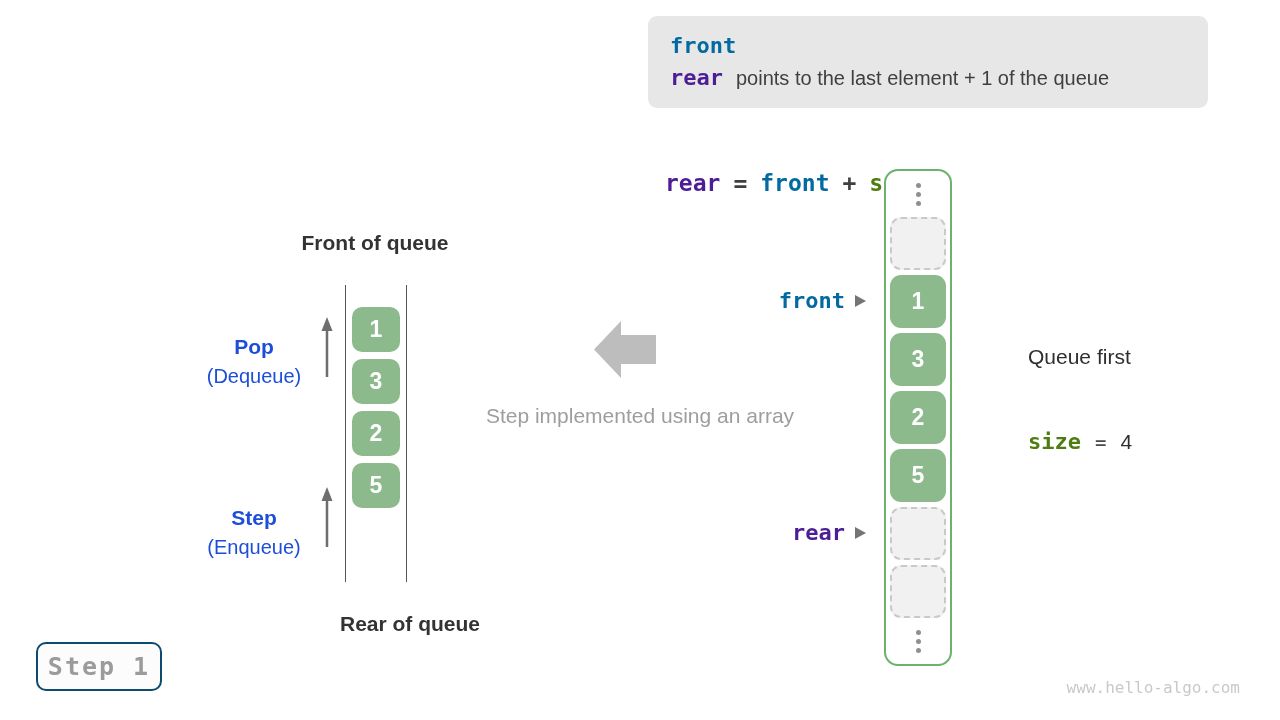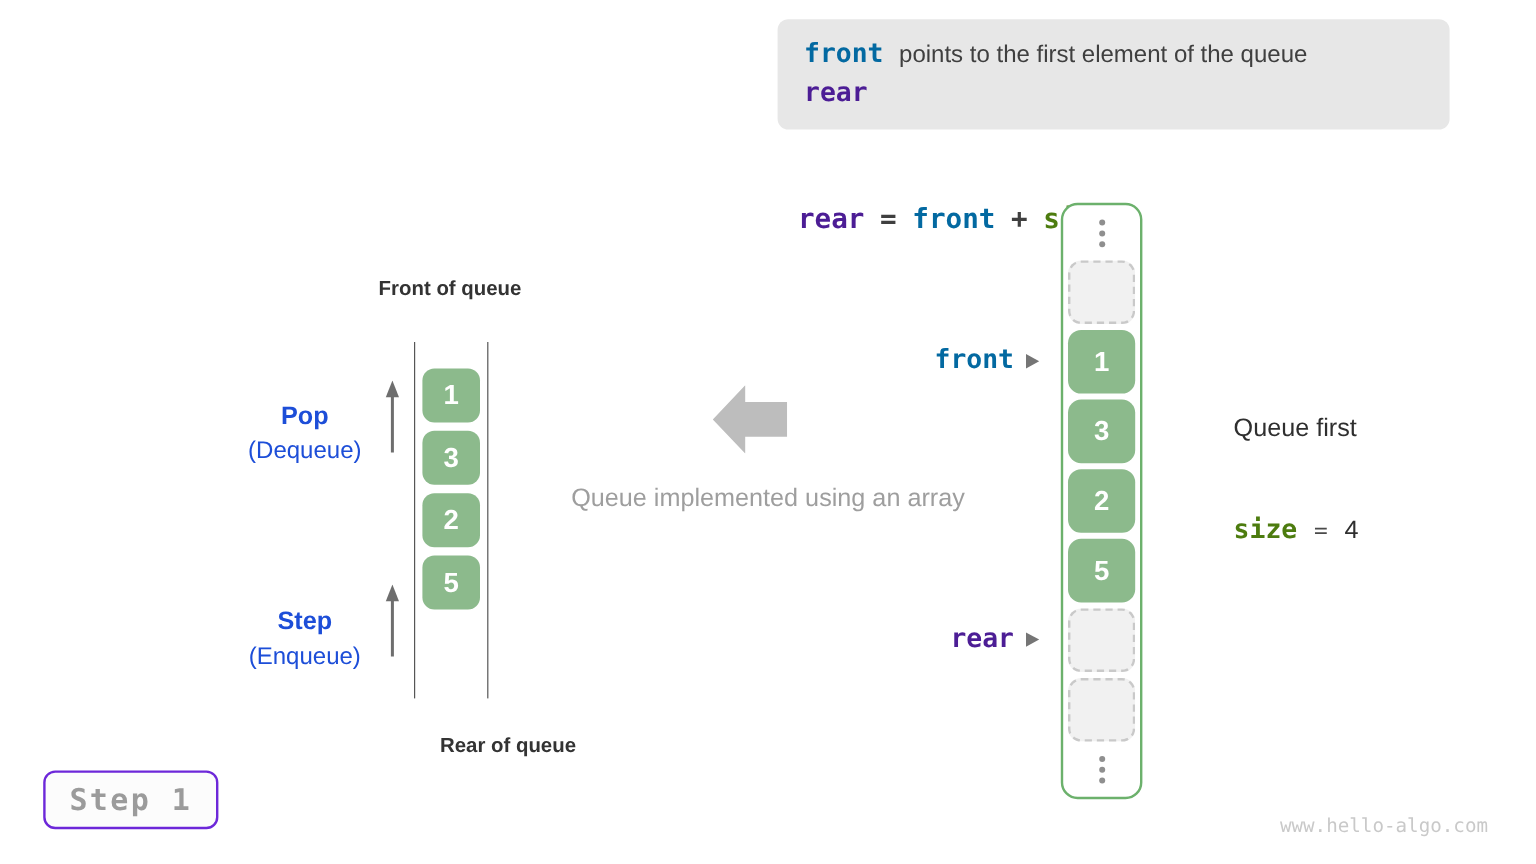--- a/index.html
+++ b/index.html
@@ -31,21 +31,21 @@
   
   #formula {
     position:absolute; left:665px; top:122px;
     display:flex; gap:13px; align-items:baseline;
     font-size:23px;
   }
 
   
   #front-label, #rear-label {
     position:absolute; left:270px; width:210px; text-align:center;
-    font-size:17px; font-weight:bold; color:#333333; white-space:nowrap;
+    font-size:21px; font-weight:bold; color:#333333; white-space:nowrap;
   }
   #front-label { top:231px; }
   #rear-label  { top:612px;text-align:right; }
 
   #channel {
     position:absolute; left:345px; top:285px; width:62px; height:297px;
     border-left:1.5px solid #565656; border-right:1.5px solid #565656;
   }
   #left-boxes {
     position:absolute; left:352px; top:307px;
@@ -108,44 +108,44 @@
 
   
   #size-panel { position:absolute; left:1028px; top:344px; }
   #size-title { font-size:21px; color:#2f2f2f; line-height:26px; }
   #size-line  { margin-top:11px; display:flex; gap:14px; align-items:baseline; font-size:21px; color:#2f2f2f; }
   #size-line .kw { font-size:22px; }
   #size-line .eq { font-family:"DejaVu Sans Mono", monospace; font-size:19px; color:#4a4a4a; }
 
   
   #step-badge {
-    position:absolute; left:36px; top:642px; width:146px; height:49px;
-    border:2px solid #6d28d9; border-radius:10px; background:#fcfcfc;
+    position:absolute; left:36px; top:642px; width:126px; height:49px;
+    border:2px solid #0c4a6e; border-radius:10px; background:#fcfcfc;
     display:flex; align-items:center; justify-content:center;
     font-family:"DejaVu Sans Mono", monospace; font-weight:bold;
     font-size:25px; color:#9b9b9b; letter-spacing:2px; white-space:pre;
   }
 
   
   #watermark {
     position:absolute; right:40px; top:678px;
     font-family:"DejaVu Sans Mono", monospace;
     font-size:16px; color:#c9c9c9;
   }
 </style>
 </head>
 <body>
 
 <div id="info-box">
   <div class="info-line">
     <span class="kw mono c-orange">front</span>
-    <span>points to the first element of the queue</span>
   </div>
   <div class="info-line">
     <span class="kw mono c-teal">rear</span>
+    <span>points to the last element + 1 of the queue</span>
   </div>
 </div>
 
 <div id="formula">
   <span class="mono c-teal">rear</span>
   <span class="mono c-dark">=</span>
   <span class="mono c-orange">front</span>
   <span class="mono c-dark">+</span>
   <span class="mono c-blue">size</span>
 </div>
@@ -174,21 +174,21 @@
   <div class="op-sub">(Enqueue)</div>
 </div>
 <svg id="push-arrow" class="varrow" width="14" height="62" viewBox="0 0 14 62">
   <line x1="7" y1="60" x2="7" y2="12" stroke="#6e6e6e" stroke-width="2.5"></line>
   <polygon points="7,0 1.5,14 12.5,14" fill="#6e6e6e"></polygon>
 </svg>
 
 <svg id="block-arrow" width="62" height="57" viewBox="0 0 62 57">
   <polygon points="0,28.5 27,0 27,14 62,14 62,43 27,43 27,57" fill="#bdbdbd"></polygon>
 </svg>
-<div id="caption">Queue implemented using an array</div>
+<div id="caption">Step implemented using an array</div>
 
 <div id="array-container">
     <div class="ellipsis">
       <span class="dot"></span>
       <span class="dot"></span>
       <span class="dot"></span>
     </div>
     <div class="cell empty"></div>
     <div class="cell value">1</div>
     <div class="cell value">3</div>

